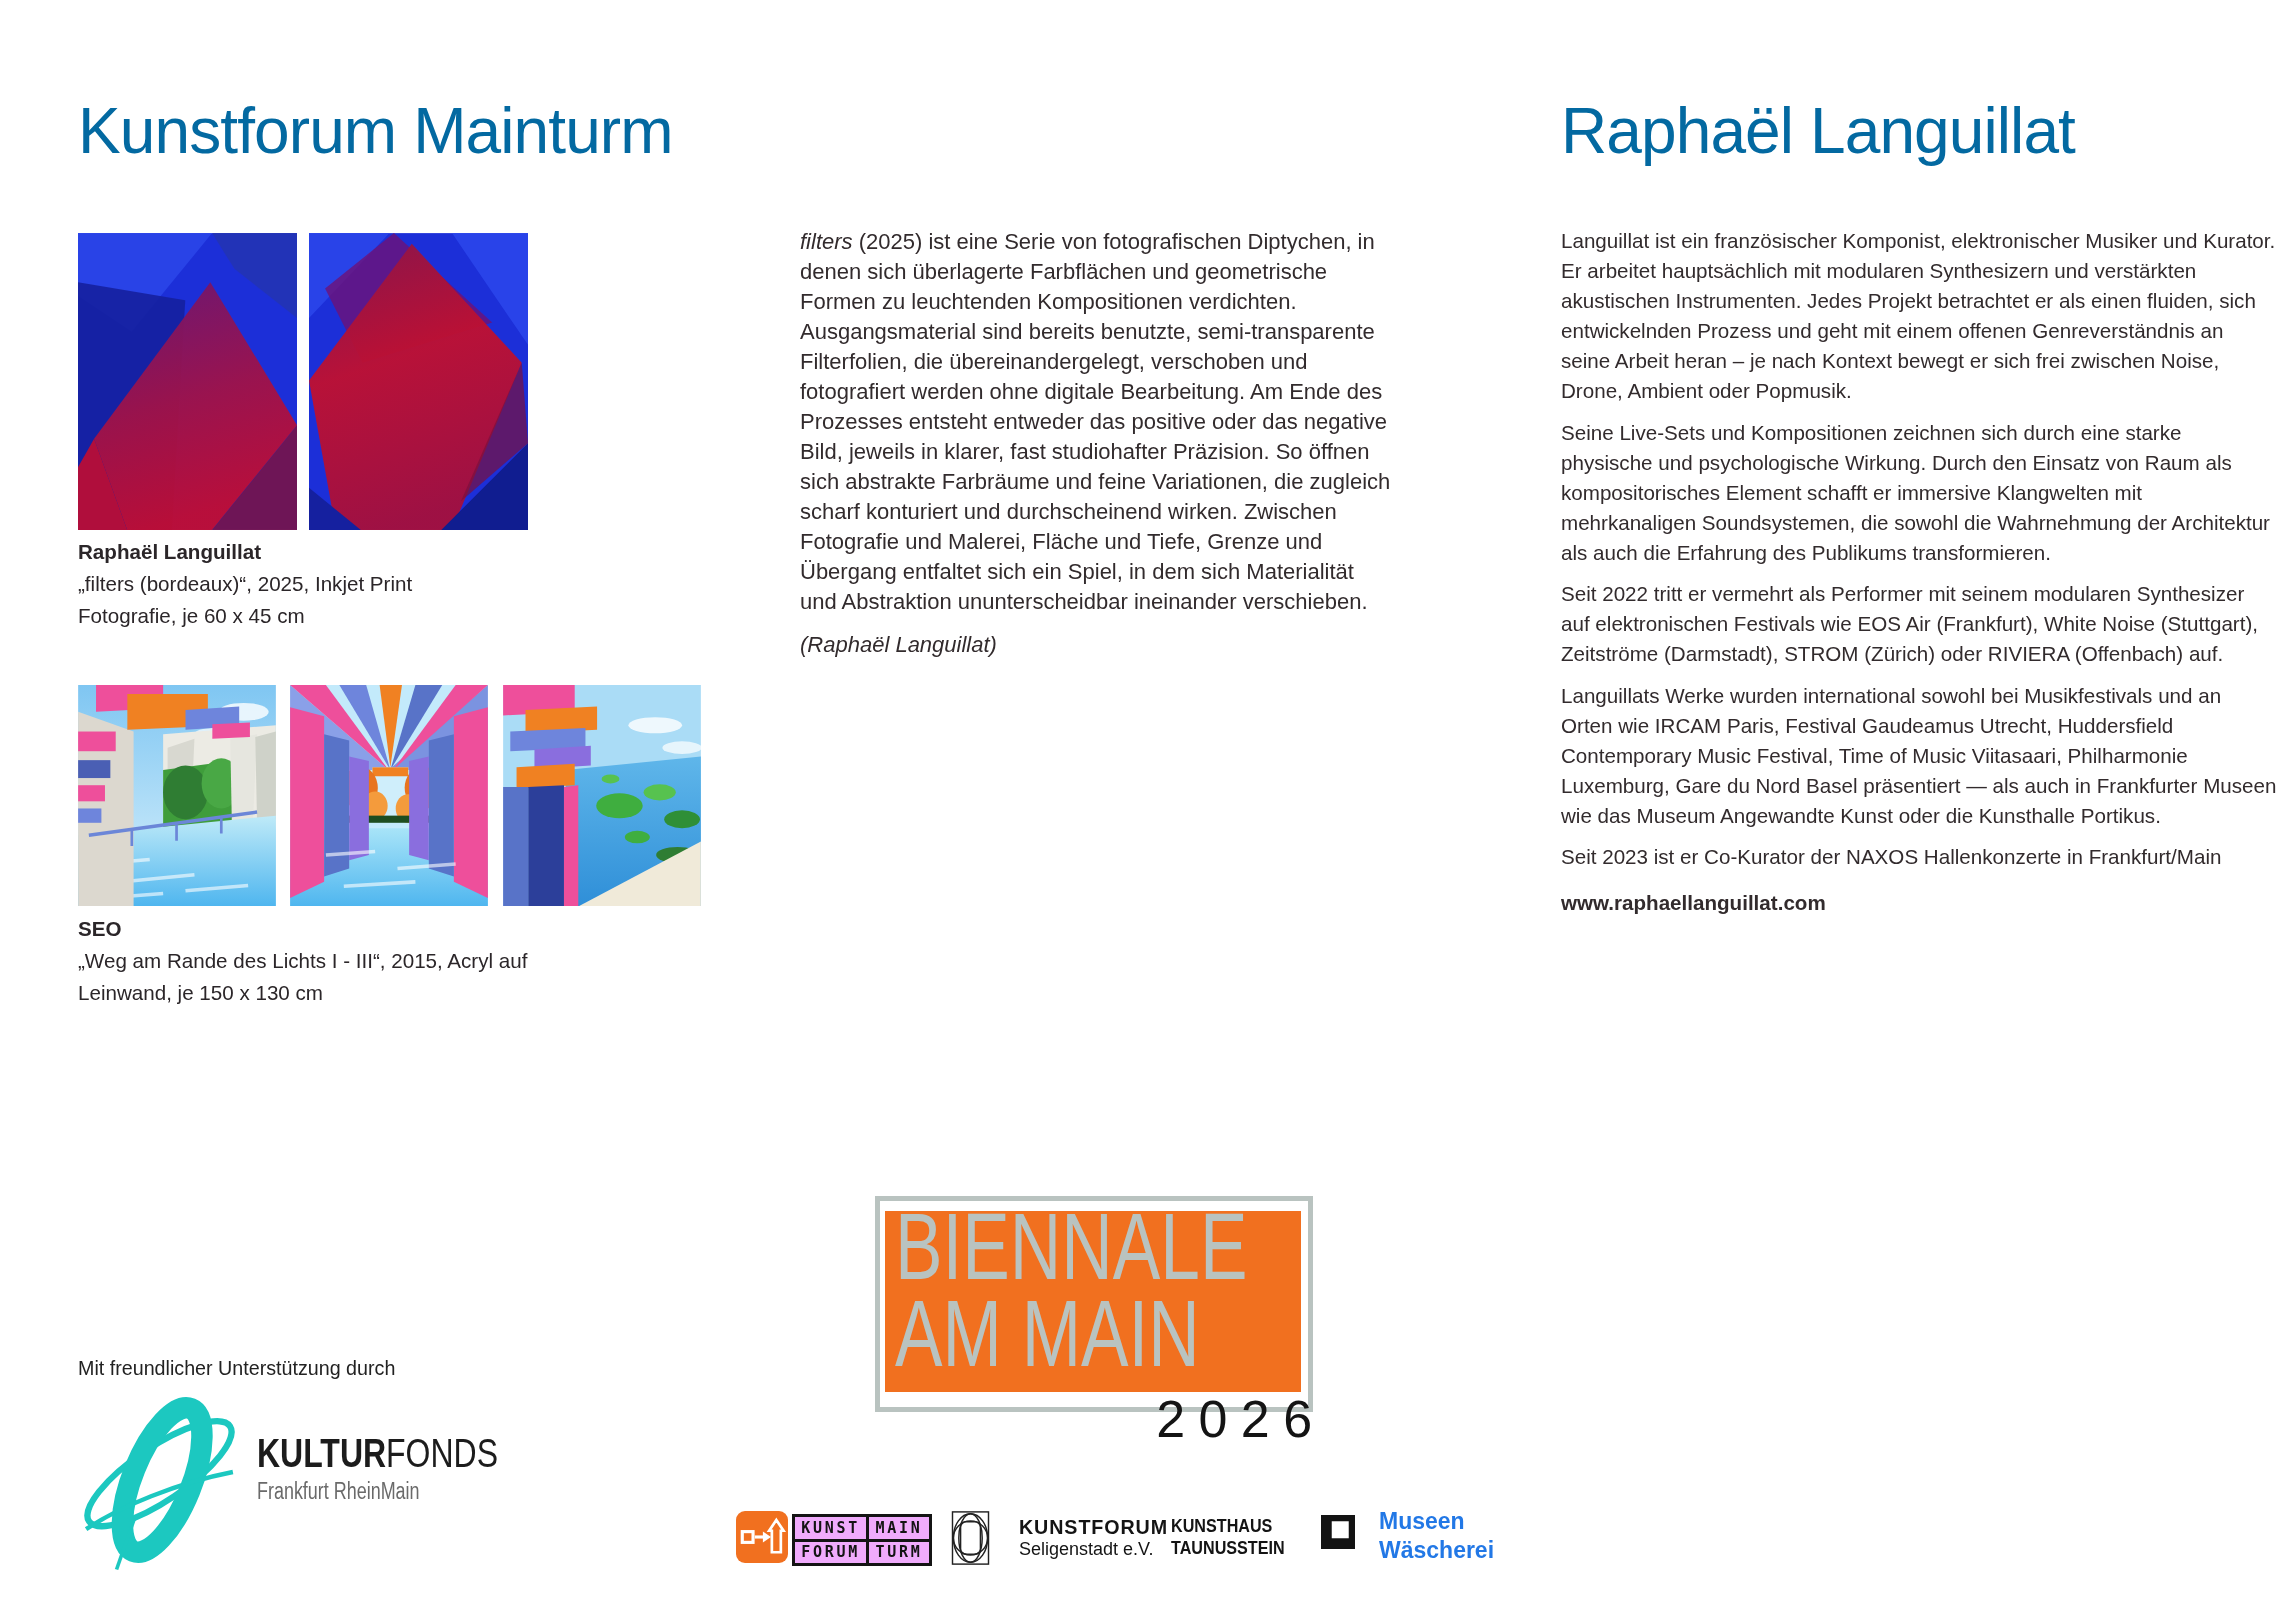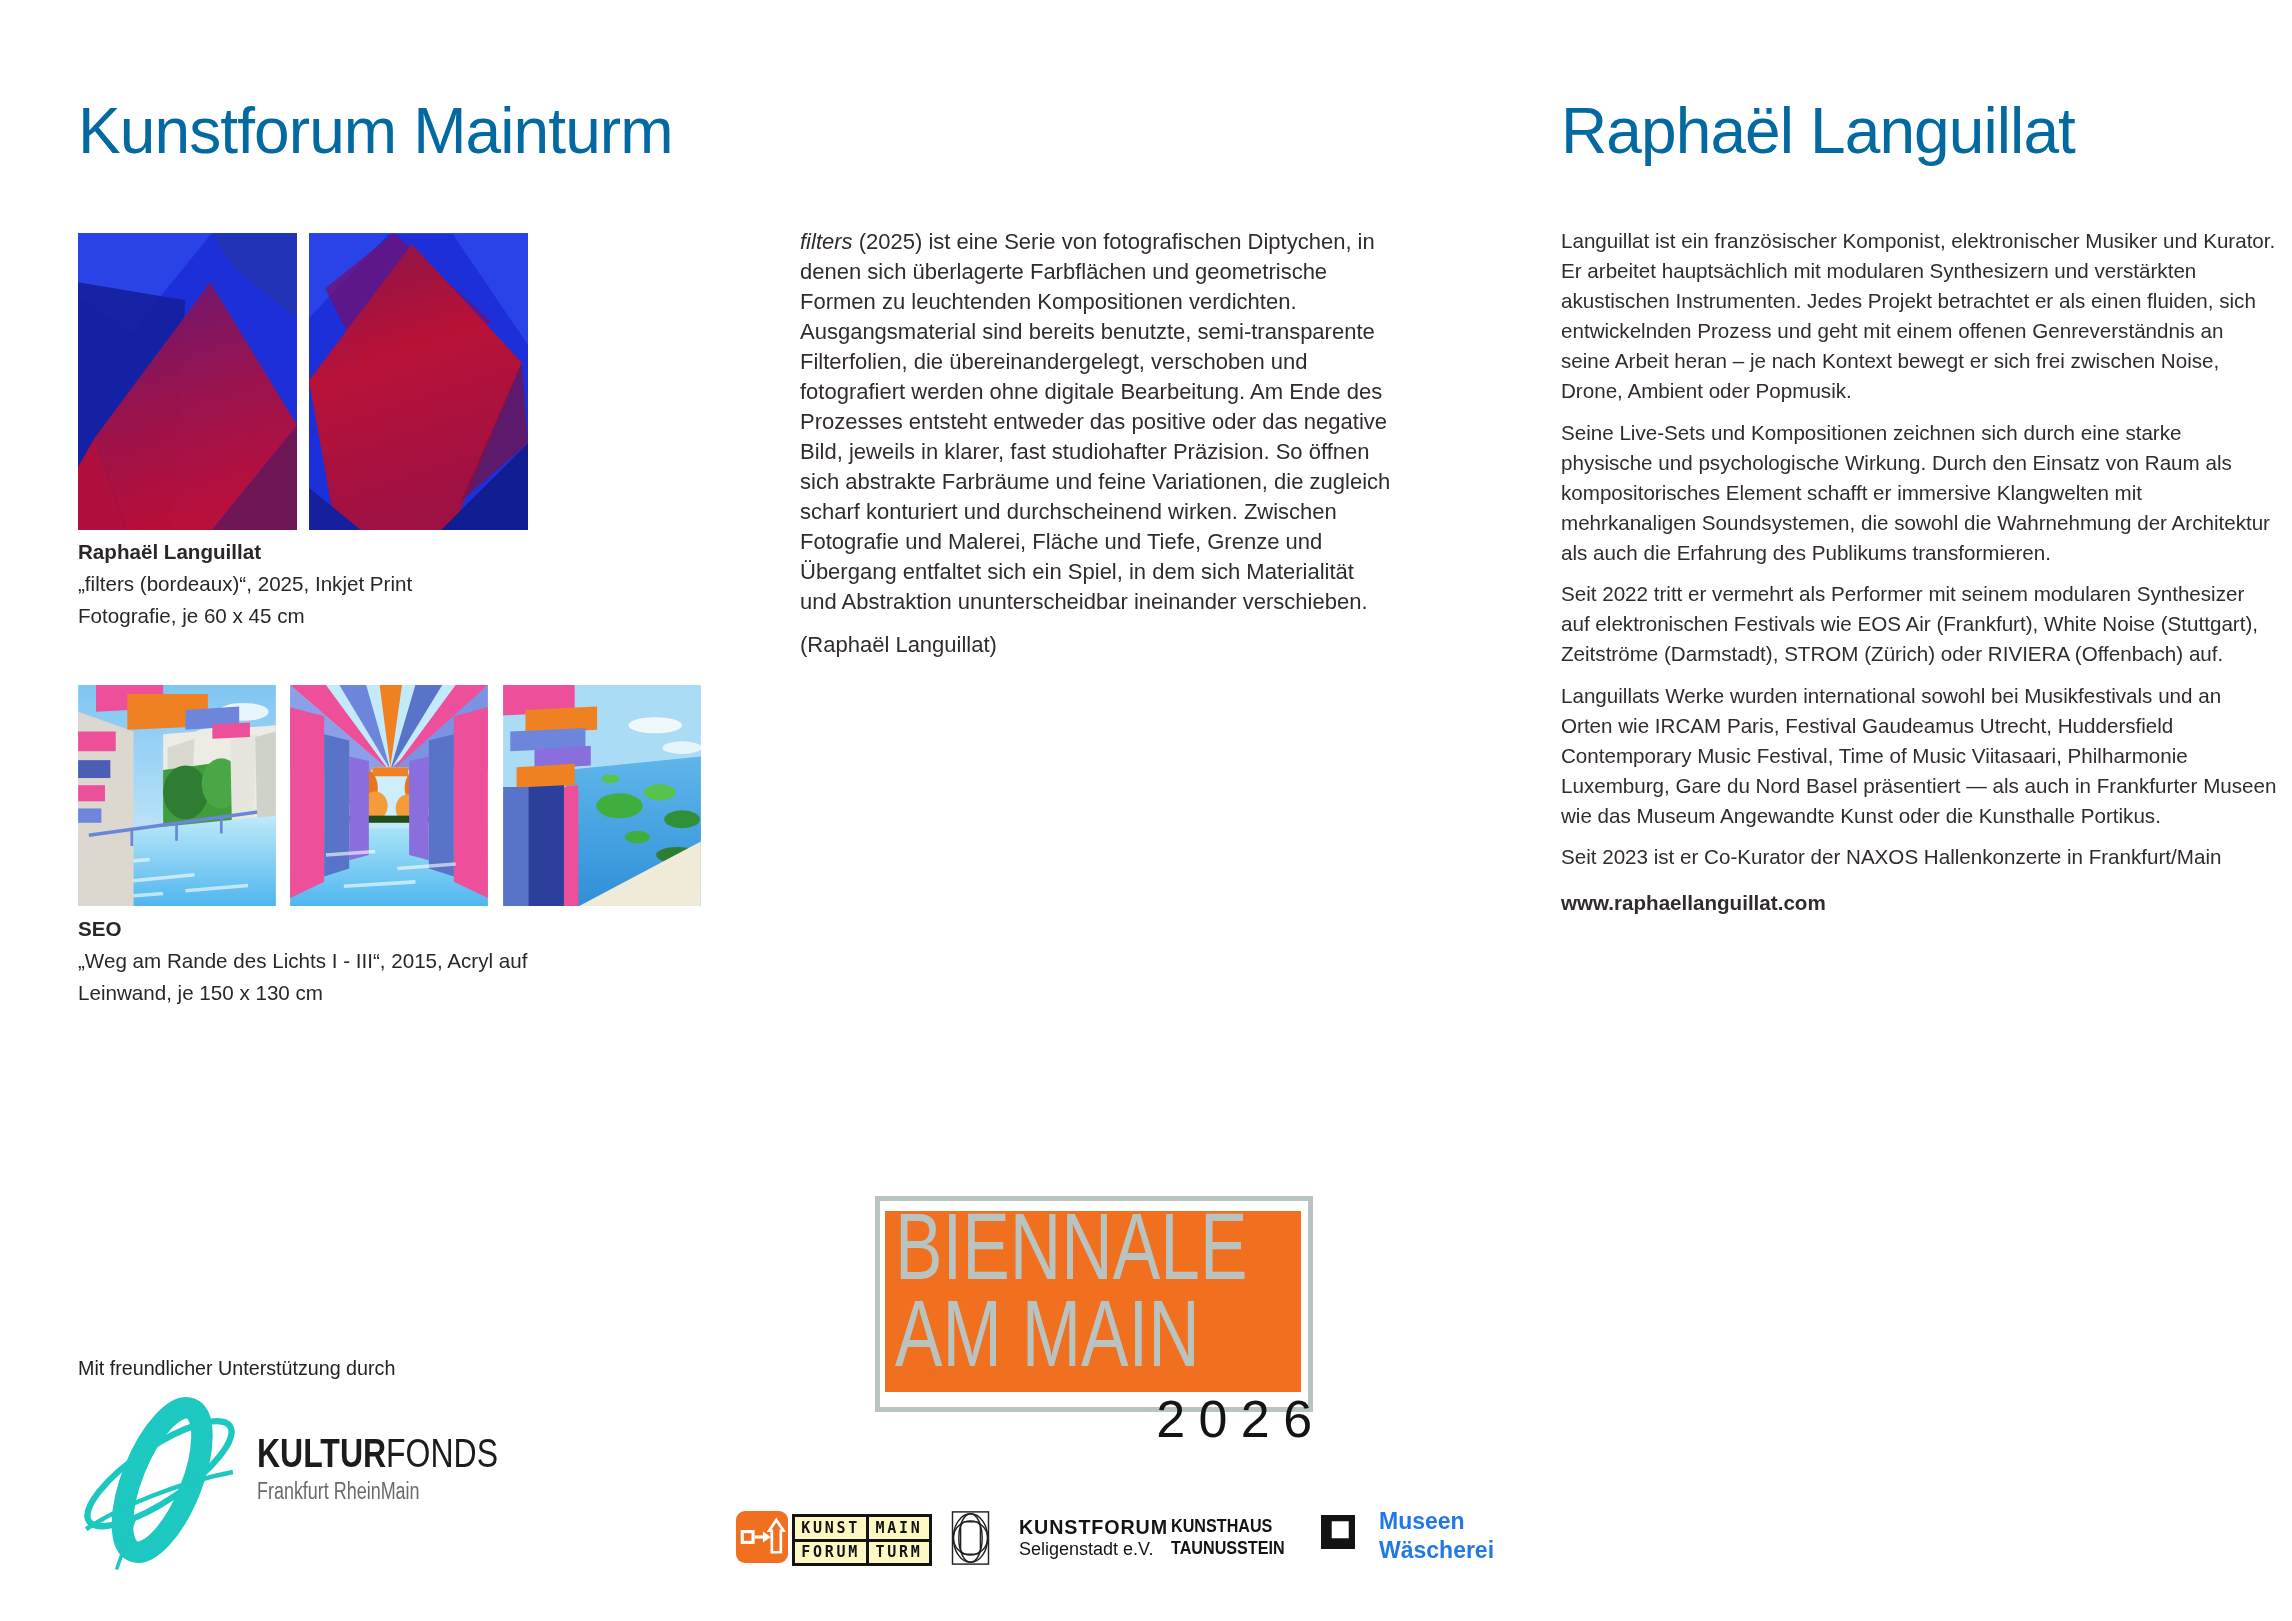--- a/index.html
+++ b/index.html
@@ -20,21 +20,21 @@
   
   .caption{position:absolute;left:78px;font-size:20.6px;line-height:32px;color:#2b2629;}
   .caption-1{top:536px;}
   .caption-2{top:913px;}
   .caption .artist{font-weight:bold;}
 
   
   .statement{position:absolute;left:800px;top:227px;width:596px;font-size:22px;
              line-height:30px;color:#322b2d;}
   .statement .lead{font-style:italic;}
-  .attribution{margin-top:12.5px;}
+  .attribution{margin-top:12.5px;font-style:italic;}
 
   
   .right-col{position:absolute;left:1561px;top:226px;width:716px;font-size:20.6px;
              line-height:30px;color:#322b2d;}
   .bio{display:flex;margin-bottom:27px;}
   .bio-year{width:70px;flex:none;}
   .paragraphs p{margin:0 0 11.6px 0;}
   .website{font-weight:bold;margin-top:16px;}
 
   
@@ -52,21 +52,21 @@
   .kulturfonds-mark{position:absolute;left:70px;top:1386px;}
   .kulturfonds-text{position:absolute;left:257px;top:1433px;transform:scaleX(0.78);
                     transform-origin:left top;color:#1c1c1c;}
   .kf-name{font-size:41px;line-height:1;white-space:nowrap;}
   .kf-name .kf-bold{font-weight:bold;}
   .kf-name .kf-light{font-weight:300;}
   .kf-sub{font-size:23px;color:#6a6a6a;margin-top:3.6px;white-space:nowrap;}
 
   .mainturm-logo{position:absolute;left:736px;top:1511px;}
   .mainturm-table{position:absolute;left:792px;top:1514px;border-collapse:collapse;}
-  .mainturm-table td{border:3.6px solid #141414;background:#fef9c3;color:#141414;
+  .mainturm-table td{border:3.6px solid #141414;background:#f0abfc;color:#141414;
                      font-family:"DejaVu Sans Mono",monospace;font-weight:bold;font-size:15px;
                      letter-spacing:2.7px;padding:1.8px 6.3px;line-height:18px;}
 
   .selig{position:absolute;left:948px;top:1510px;display:flex;align-items:center;gap:26px;}
   .selig-text{color:#141414;}
   .selig-name{font-weight:bold;font-size:19.7px;letter-spacing:0.9px;line-height:23px;}
   .selig-sub{font-size:18px;line-height:21.5px;}
 
   .kunsthaus{position:absolute;left:1171px;top:1515px;display:flex;align-items:flex-start;gap:16px;}
   .kunsthaus-text{font-weight:bold;font-size:19px;line-height:22.4px;color:#141414;

